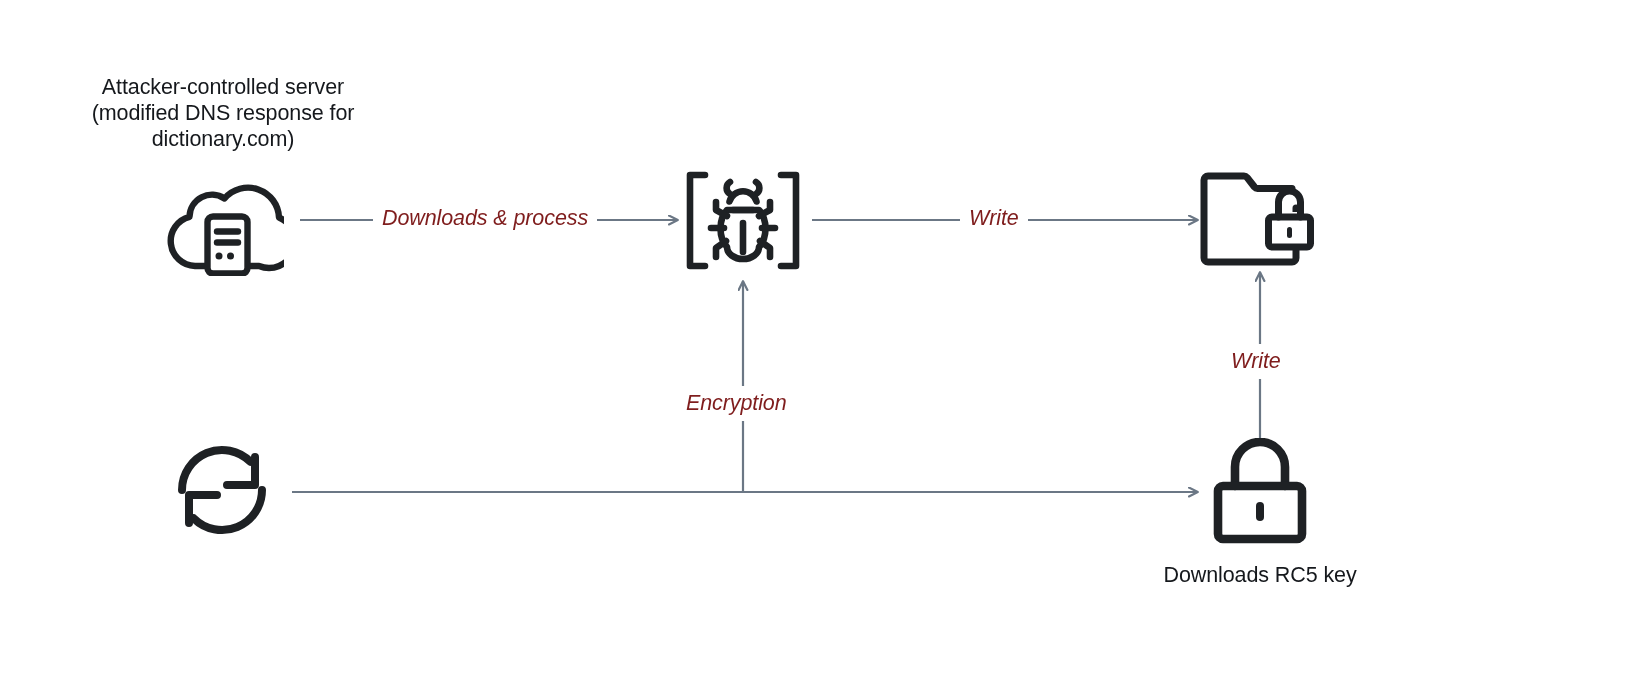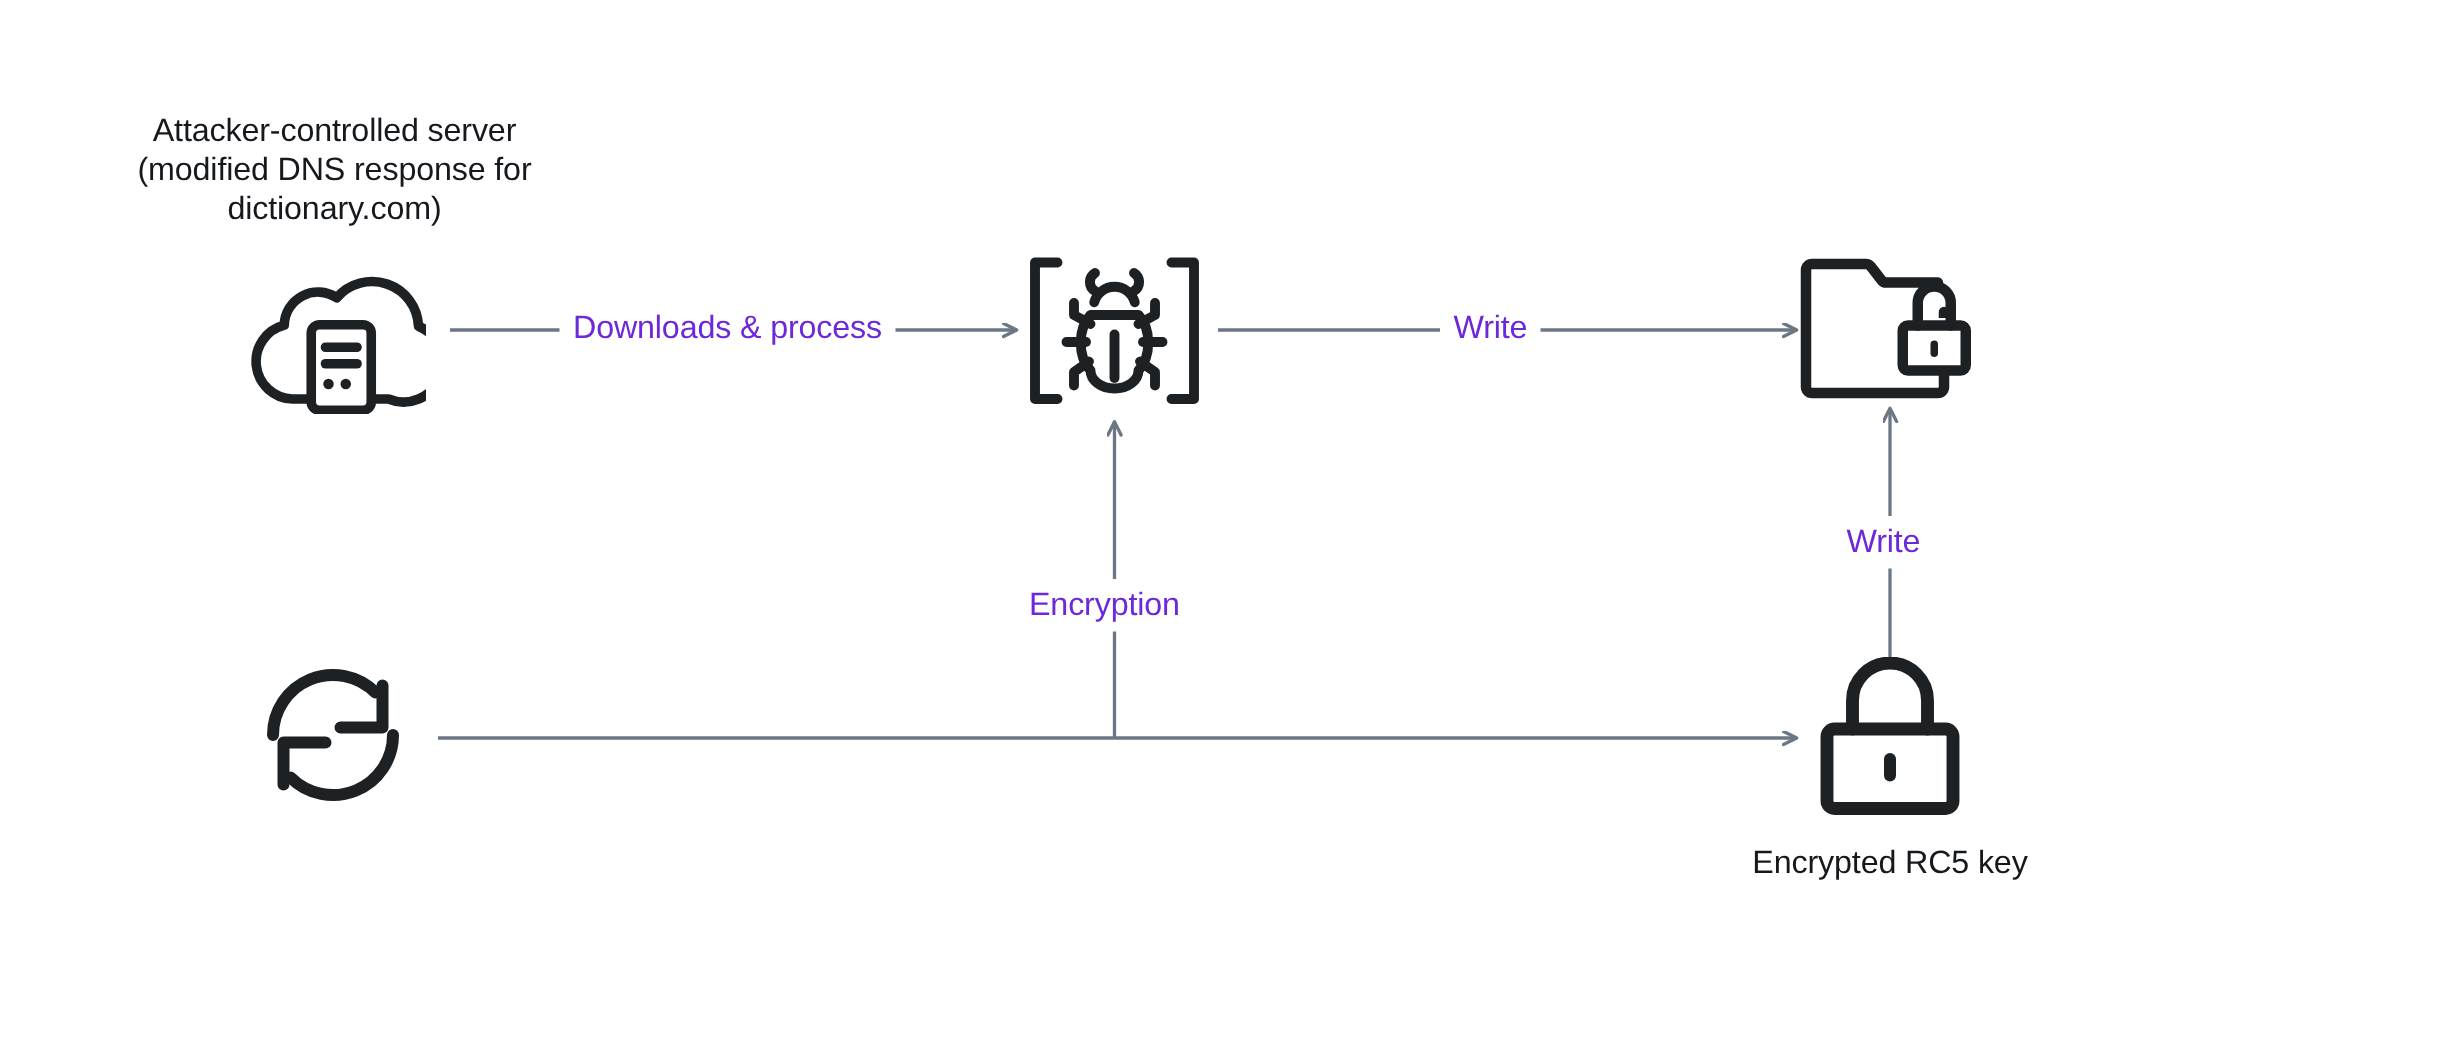--- a/index.html
+++ b/index.html
@@ -46,26 +46,27 @@
     font-size: 21.5px;
     line-height: 26px;
     color: #15181c;
     white-space: pre-line;
     letter-spacing: -0.1px;
   }
   .edge-label {
     position: absolute;
     font-size: 21.5px;
     line-height: 25px;
-    color: #6d28d9;
+    color: #7f1d1d;
     background: #ffffff;
     text-align: center;
     white-space: nowrap;
     padding: 0 9px;
     letter-spacing: -0.1px;
+    font-style: italic;
   }
   .edge-label.v {
     padding: 5px 9px;
   }
 
   
   #node-server        { left: 162px; top: 168px; }
   #node-malware       { left: 683px; top: 168px; }
   #node-target-file   { left: 1200px; top: 170px; }
   #node-genkey        { left: 170px; top: 438px; }
@@ -106,21 +107,21 @@
 
     <line x1="1260" y1="440" x2="1260" y2="272" stroke="#6b7785" stroke-width="2.2" marker-end="url(#ah)"></line>
   </svg>
 
   <div class="cap" id="cap-server">Attacker-controlled server
 (modified DNS response for
 dictionary.com)</div>
 
 
 
-  <div class="cap" id="cap-rc5key">Encrypted RC5 key</div>
+  <div class="cap" id="cap-rc5key">Downloads RC5 key</div>
 
   <div class="edge-label" id="lbl-downloads">Downloads &amp; process</div>
 
   <div class="edge-label" id="lbl-write-top">Write</div>
 
   <div class="edge-label v" id="lbl-encryption">Encryption</div>
 
 
   <div class="edge-label v" id="lbl-write-side">Write</div>
 

